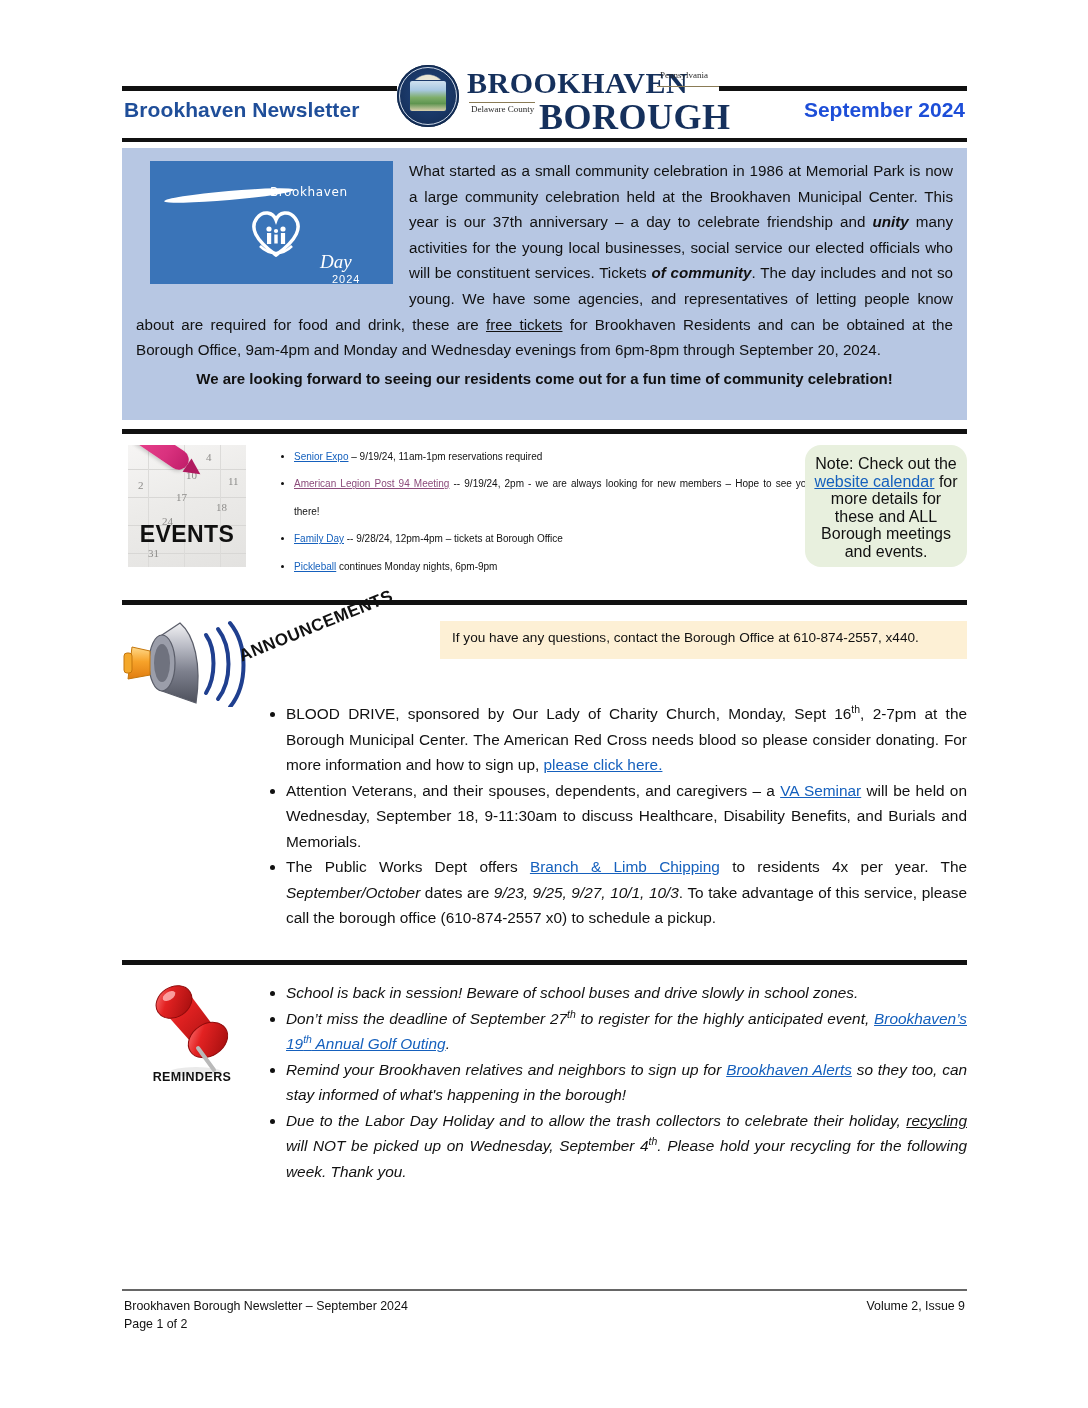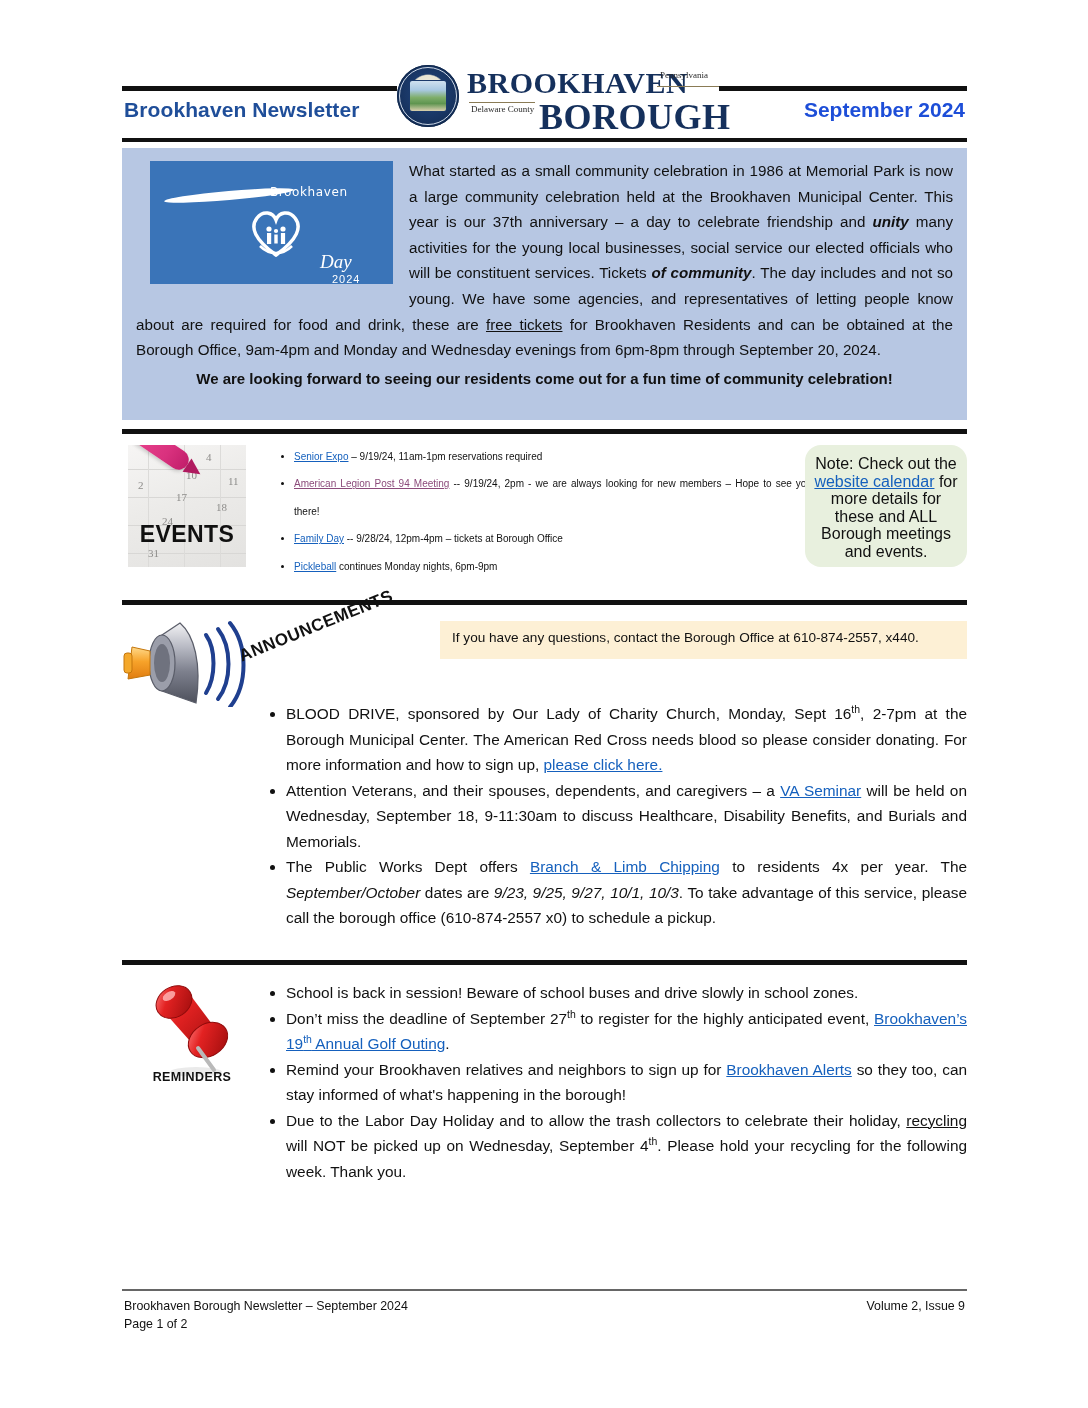--- a/index.html
+++ b/index.html
@@ -386,21 +386,21 @@
   }
   .remind-list {
     position: absolute;
     left: 140px; top: 2px;
     width: 705px;
     font-size: 15.4px;
     line-height: 25.5px;
     color: #111;
     text-align: justify;
   }
-  .remind-list ul { margin: 0; padding: 0 0 0 24px; }
+  .remind-list ul { margin: 0; padding: 0 0 0 24px; font-style: italic; }
   .remind-list li { margin: 0; padding: 0; }
 
   
   .footer-rule {
     position: absolute;
     left: 122px; top: 1289px;
     width: 845px; height: 2px;
     background: #666;
   }
   .footer {

